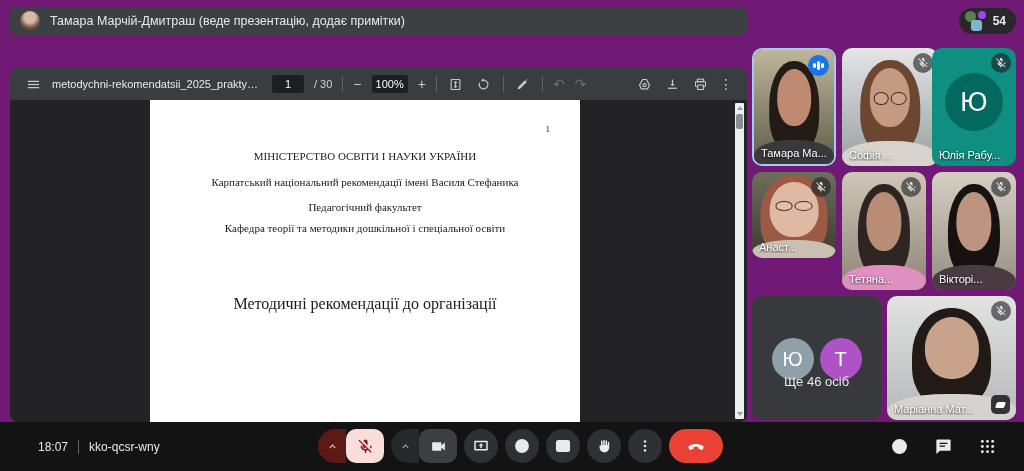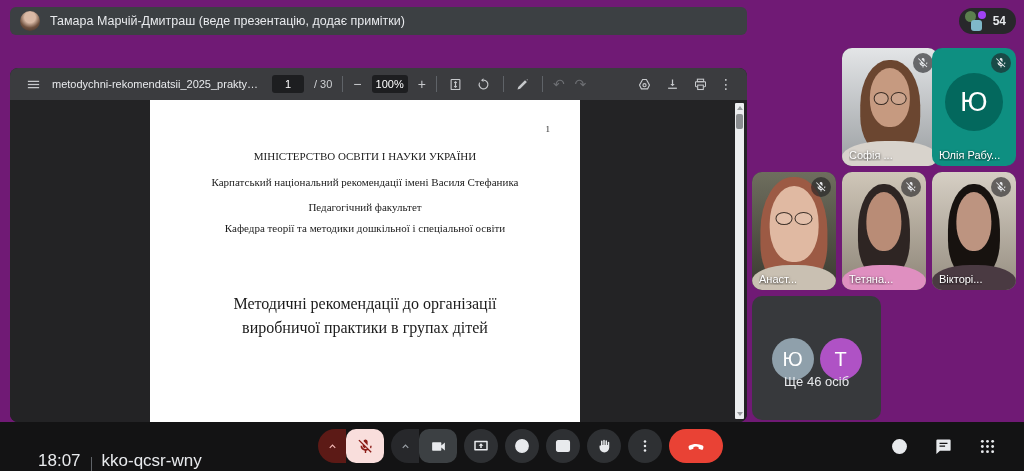--- a/index.html
+++ b/index.html
@@ -53,21 +53,21 @@
   .pdf-scroll .thumb{position:absolute;top:11px;left:1px;width:7px;height:15px;background:#8a8d90;border-radius:2px;}
   .pdf-scroll .up,.pdf-scroll .dn{position:absolute;left:1.5px;width:0;height:0;border-left:3px solid transparent;border-right:3px solid transparent;}
   .pdf-scroll .up{top:3px;border-bottom:4px solid #9a9da0;}
   .pdf-scroll .dn{bottom:3px;border-top:4px solid #9a9da0;}
 
   
   .tile{position:absolute;border-radius:10px;overflow:hidden;background:#3c4043;cursor:pointer;}
   .t1{left:752px;top:48px;width:84px;height:118px;border:2px solid #a8c7fa;box-sizing:border-box;}
   .t2{left:842px;top:48px;width:96px;height:118px;}
   .t3{left:932px;top:48px;width:84px;height:118px;background:#0e8f81;}
-  .t4{left:752px;top:172px;width:84px;height:118px;}
+  .t4{left:752px;top:172px;width:84px;height:86px;}
   .t5{left:842px;top:172px;width:84px;height:118px;}
   .t6{left:932px;top:172px;width:84px;height:118px;}
   .t7{left:752px;top:296px;width:129px;height:124px;background:#37393c;}
   .t8{left:887px;top:296px;width:129px;height:124px;}
 
   .cam{position:absolute;inset:0;background:linear-gradient(180deg,var(--bg1),var(--bg2));}
   .cam .hair{position:absolute;left:50%;transform:translateX(-50%);width:62%;height:80%;top:10%;
         background:var(--hair);border-radius:48% 48% 40% 40%;}
   .cam .face{position:absolute;left:50%;transform:translateX(-50%);width:42%;height:50%;top:17%;
         background:var(--skin);border-radius:50% 50% 46% 46%;}
@@ -98,22 +98,22 @@
         font-size:20px;color:#fff;}
   .ov1{background:#8fa0ab;margin-right:6px;}
   .ov2{background:#af52c5;}
   .overflow-label{position:absolute;left:0;width:100%;top:78px;text-align:center;font-size:13px;color:#e8eaed;}
   .pip-badge{position:absolute;right:6px;bottom:6px;width:19px;height:19px;border-radius:5px;
         background:rgba(25,26,28,.85);display:flex;align-items:center;justify-content:center;}
   .pip-badge i{display:block;width:9px;height:6px;background:#fff;border-radius:1.5px;transform:skewX(-18deg);}
 
   
   .bottom-bar{position:absolute;left:0;right:0;bottom:0;height:49px;background:#131314;}
-  .meet-info{position:absolute;left:38px;top:0;height:49px;display:flex;align-items:flex-end;gap:10px;
-        font-size:17px;color:#e8eaed;}
+  .meet-info{position:absolute;left:38px;top:0;height:49px;display:flex;align-items:center;gap:10px;
+        font-size:12px;color:#e8eaed;}
   .info-sep{width:1px;height:14px;background:#5f6368;}
   .controls{position:absolute;left:318px;top:7px;height:34px;display:flex;align-items:center;gap:7px;}
   .seg-group{display:flex;align-items:stretch;height:34px;}
   .seg-chevron{width:28px;display:flex;align-items:center;justify-content:center;border-radius:17px 0 0 17px;cursor:pointer;}
   .seg-btn{width:38px;display:flex;align-items:center;justify-content:center;border-radius:10px;cursor:pointer;}
   .mic-chevron{background:#5c1a16;color:#f2b8b5;}
   .mic-btn{background:#f9dedc;}
   .mic-btn svg{width:17px;height:17px;fill:#8c1d18;}
   .cam-chevron{background:#27282b;color:#9aa0a6;}
   .cam-btn{background:#3c4043;}
@@ -212,31 +212,43 @@
 
     <div class="doc-area">
       <div class="pdf-page">
         <div class="pg-num">1</div>
         <div class="doc-line l1">МІНІСТЕРСТВО ОСВІТИ І НАУКИ УКРАЇНИ</div>
         <div class="doc-line l2">Карпатський національний рекомендації імені Василя Стефаника</div>
         <div class="doc-line l3">Педагогічний факультет</div>
         <div class="doc-line l4">Кафедра теорії та методики дошкільної і спеціальної освіти</div>
         <div class="doc-title">
           <div>Методичні рекомендації до організації</div>
-          <div>виробничої практики в групах дітей</div>
         </div>
       </div>
       <div class="pdf-scroll">
         <i class="up"></i>
           <div class="thumb"></div>
           <i class="dn"></i>
       </div>
     </div>
   </div>
 
+  <div class="tile t1">
+    <div class="cam" style="--bg1:#bdb69a;--bg2:#5e5d49;--hair:#241a16;--skin:#c08a72;--shirt:#39383a;">
+      <div class="hair"></div>
+        <div class="face"></div>
+        <div class="shoulders"></div>
+    </div>
+    <div class="speak-badge">
+        <i class="b1"></i>
+        <i class="b2"></i>
+        <i class="b3"></i>
+      </div>
+    <div class="name-label">Тамара Ма...</div>
+  </div>
 
   <div class="tile t2">
     <div class="cam" style="--bg1:#e3e5e7;--bg2:#9b9fa2;--hair:#6b4630;--skin:#c69a80;--shirt:#d8d3cc;">
       <div class="hair"></div>
         <div class="face"></div>
         <div class="glasses">
           <i></i>
           <i></i>
         </div>
         <div class="shoulders"></div>
@@ -306,20 +318,36 @@
   </div>
 
   <div class="tile t7">
     <div class="overflow-avatars">
       <div class="ov-circle ov1">Ю</div>
       <div class="ov-circle ov2">Т</div>
     </div>
     <div class="overflow-label">Ще 46 осіб</div>
   </div>
 
+  <div class="tile t8">
+    <div class="cam" style="--bg1:#e2e2e2;--bg2:#b5b8b9;--hair:#211a17;--skin:#c9a28c;--shirt:#d6d2ce;">
+      <div class="hair"></div>
+        <div class="face"></div>
+        <div class="shoulders"></div>
+    </div>
+    <div class="mic-badge">
+      <svg viewBox="0 0 24 24">
+          <path d="M15 10.6V5a3 3 0 0 0-5.9-.7L15 10.6zM18.7 11a6.7 6.7 0 0 1-.4 2.3l1.5 1.5A8.6 8.6 0 0 0 20.7 11h-2zM3.4 2.3 2 3.7l6 6V11a3 3 0 0 0 4.6 2.5l1.4 1.4A5 5 0 0 1 7 11H5a7 7 0 0 0 6 6.9V21h2v-3.1a7 7 0 0 0 2.5-1l3.8 3.8 1.4-1.4L3.4 2.3z"></path>
+        </svg>
+    </div>
+    <div class="pip-badge">
+        <i></i>
+      </div>
+    <div class="name-label">Маріанна Мат...</div>
+  </div>
 
   <div class="bottom-bar">
     <div class="meet-info">
       <span>18:07</span>
       <span class="info-sep"></span>
       <span>kko-qcsr-wny</span>
     </div>
 
     <div class="controls">
       <div class="seg-group">

